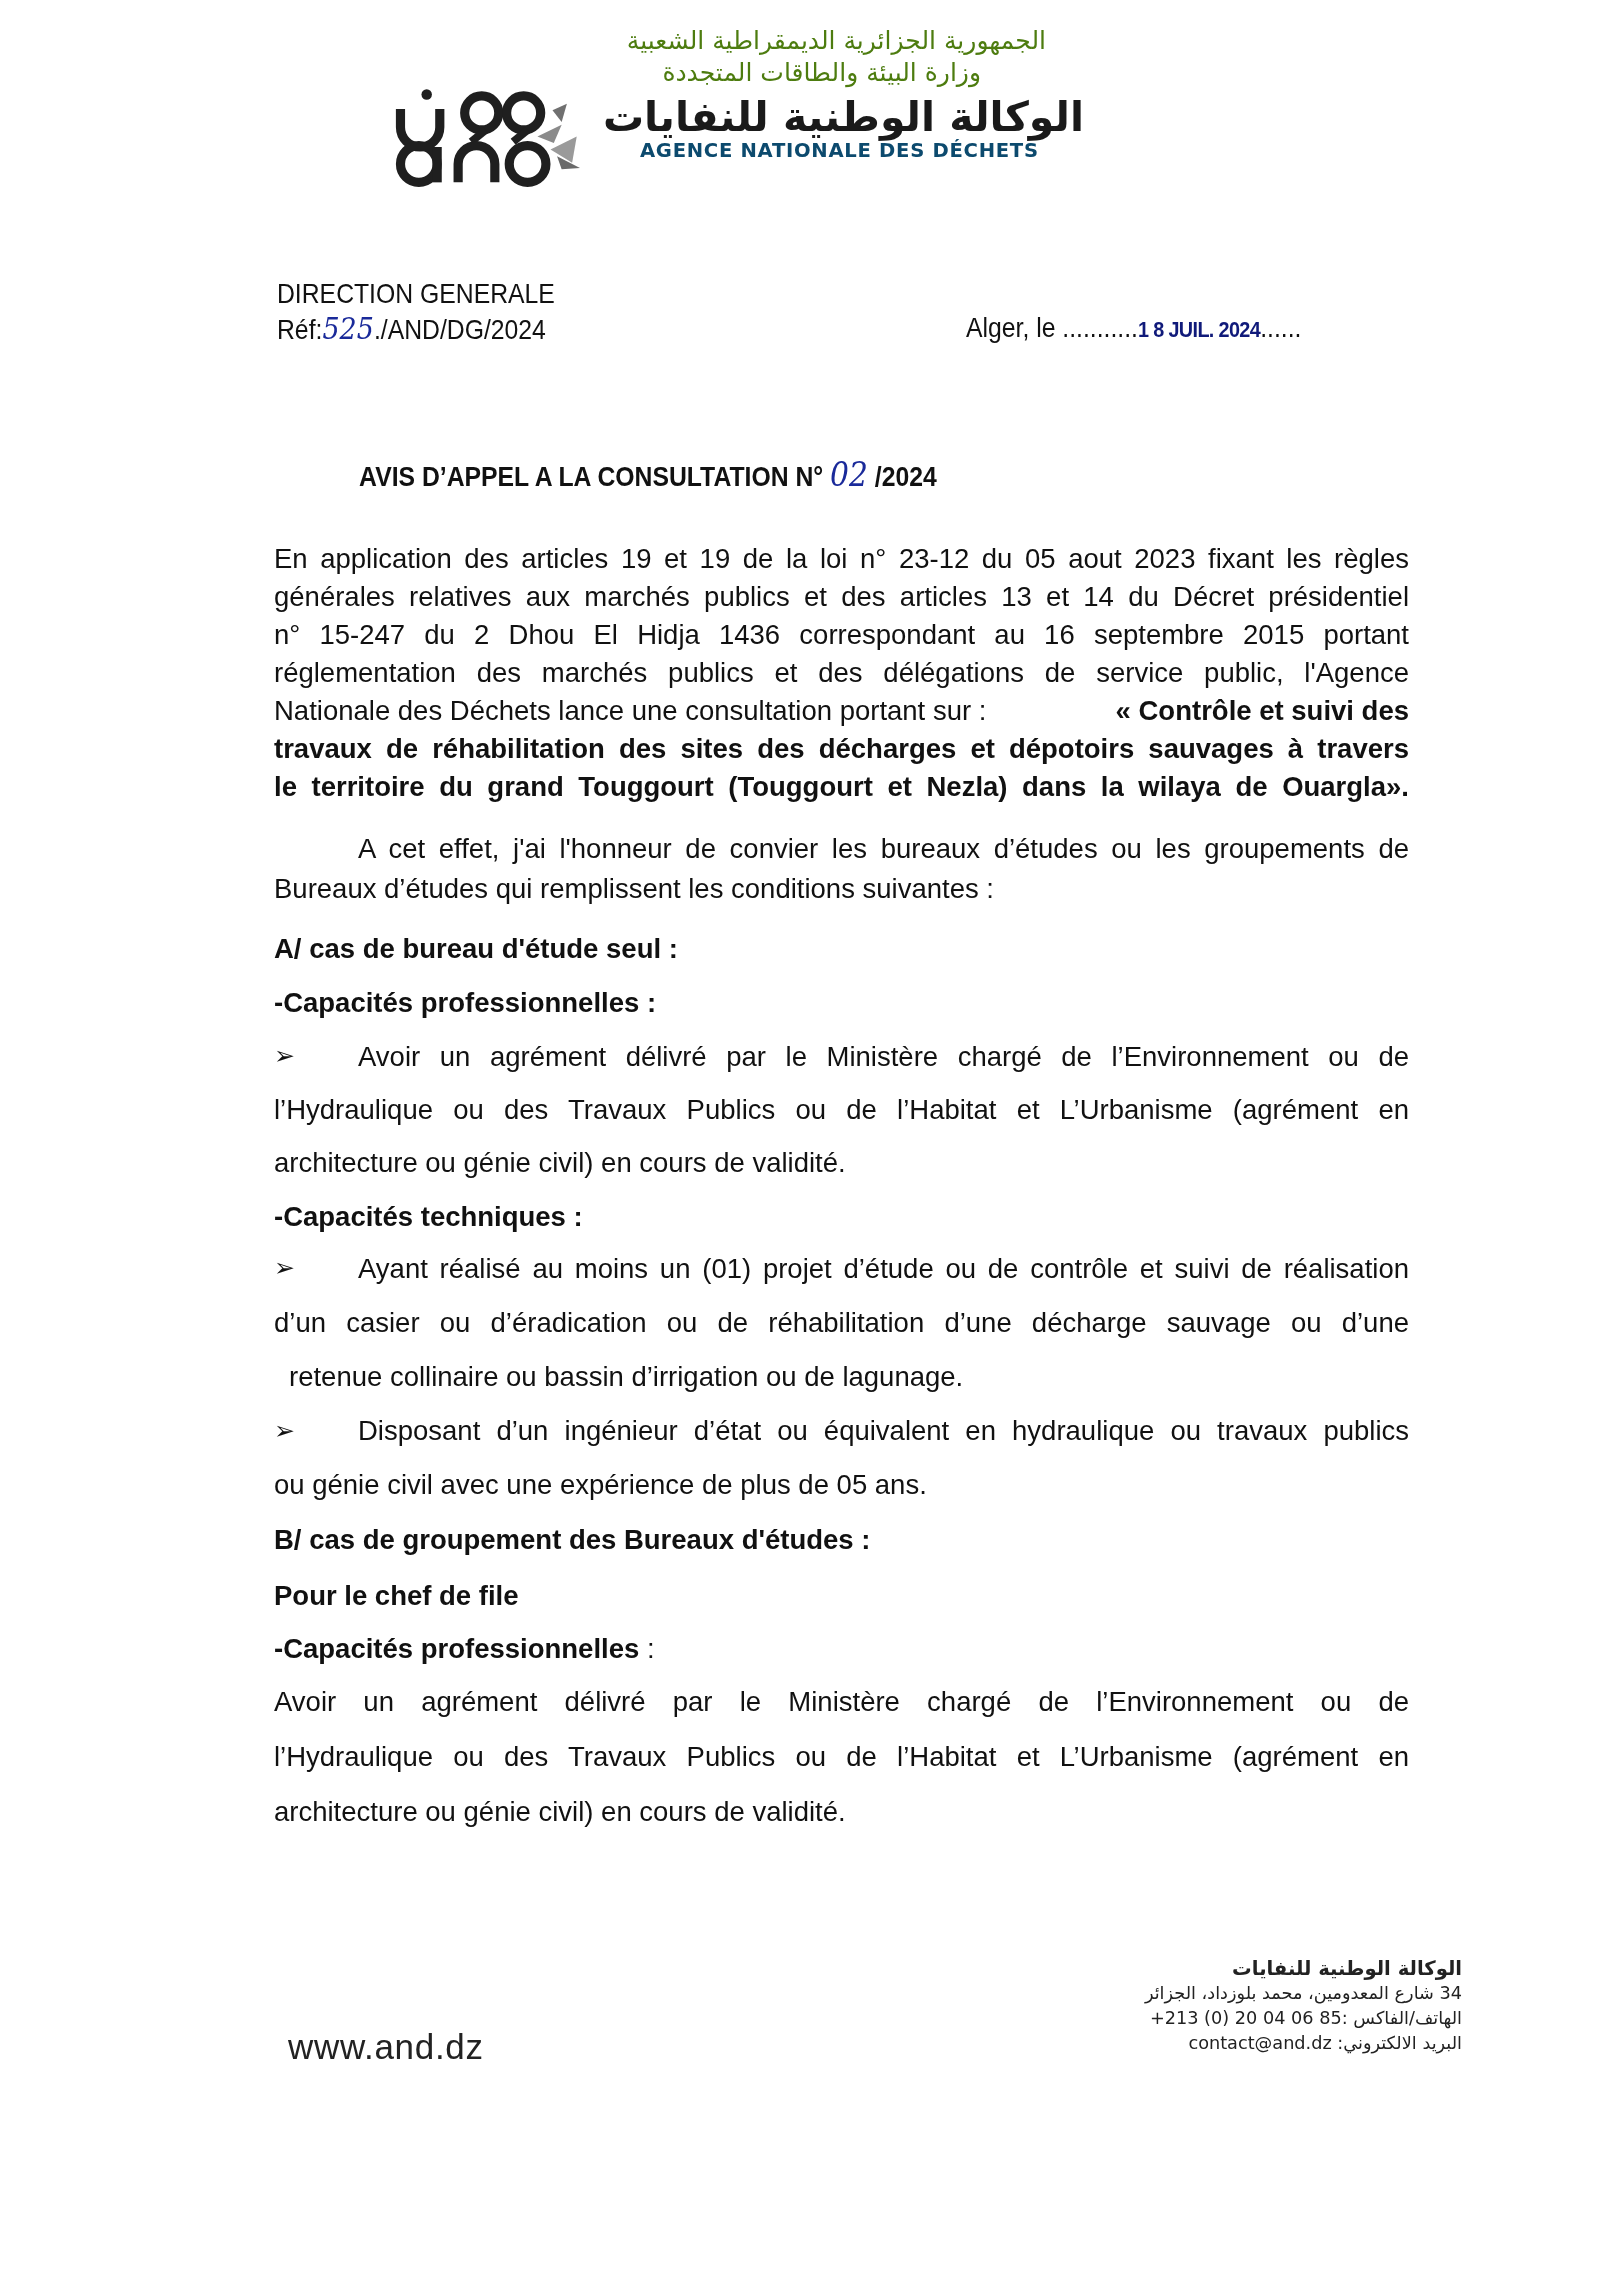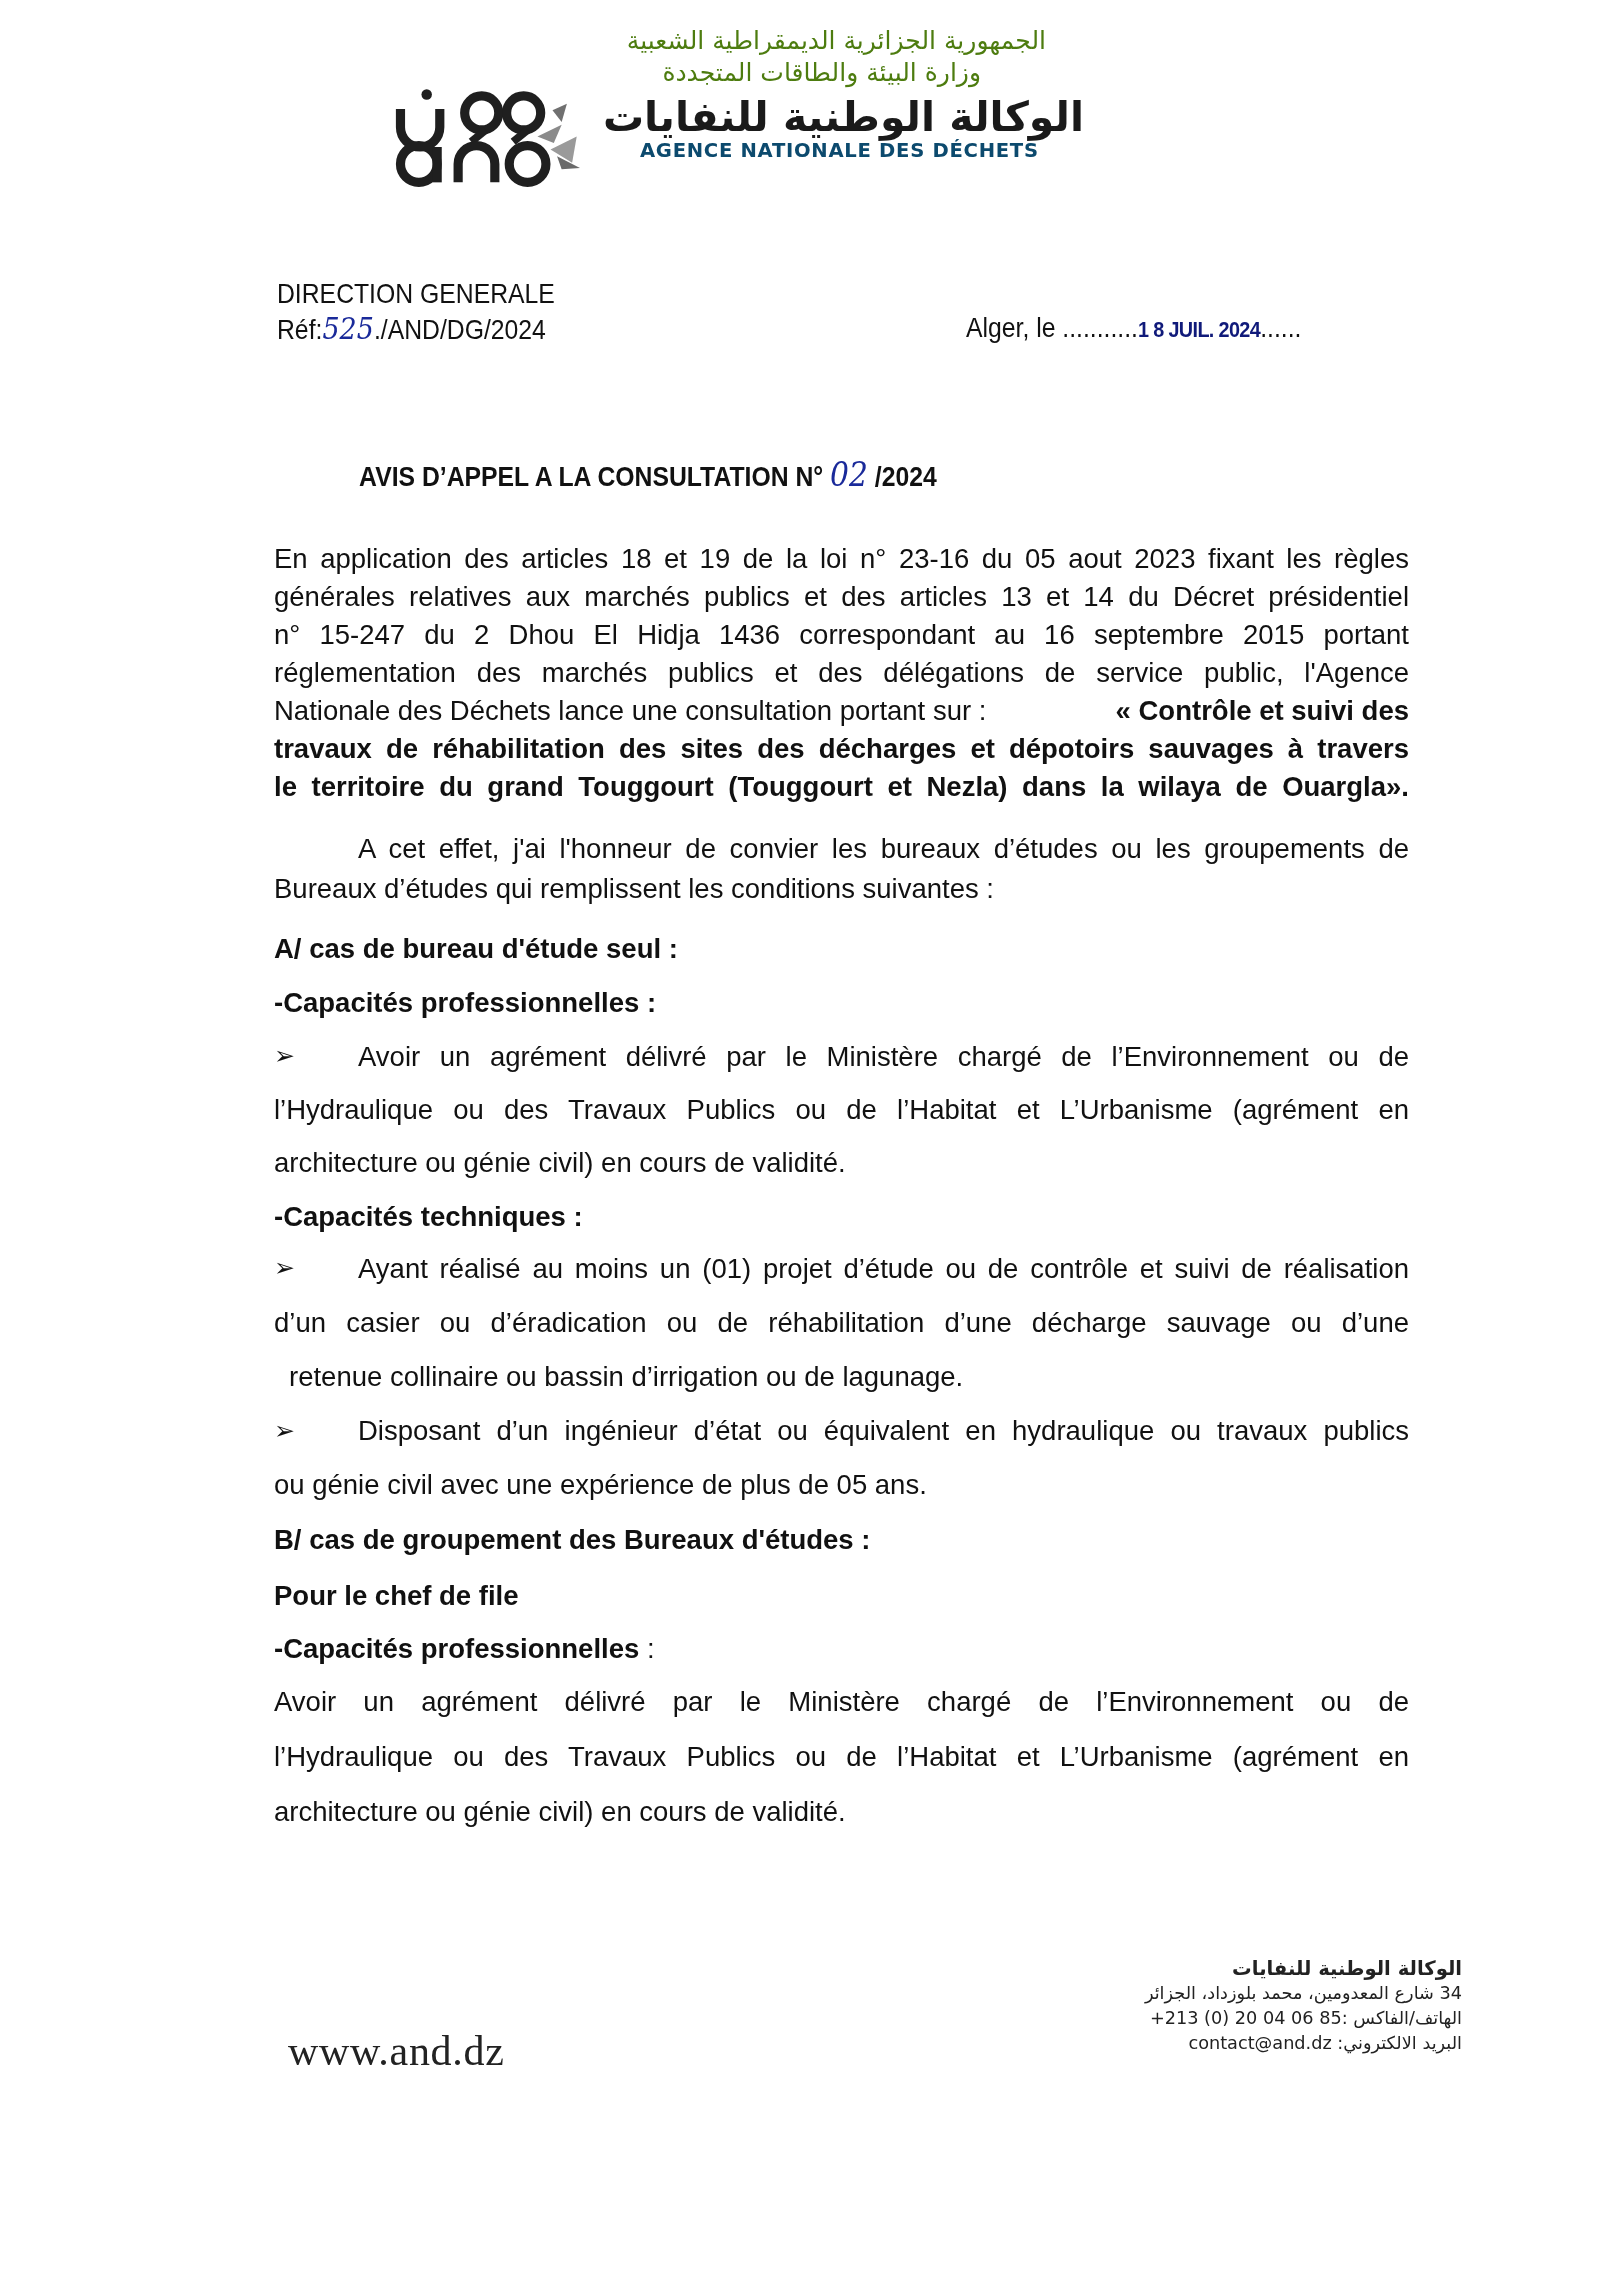--- a/index.html
+++ b/index.html
@@ -17,21 +17,21 @@
   .cond { display: inline-block; transform: scaleX(0.9); transform-origin: left center; }
   .blue { color: #1a2a9a; font-family: "DejaVu Serif", serif; font-style: italic; }
   .stamp { color: #101a7a; font-family: "Liberation Sans Narrow", "Liberation Sans", sans-serif;
            font-weight: bold; font-size: 22px; letter-spacing: -0.7px; }
   .line { position: absolute; left: 274px; width: 1135px; font-size: 27.5px; white-space: nowrap; }
   .line.j { text-align: justify; text-align-last: justify; white-space: normal; }
   .b { font-weight: bold; }
   .bullet { position: absolute; left: 274px; font-size: 25px; }
   .footer-ar { font-family: "DejaVu Sans", sans-serif; direction: rtl; text-align: right;
                font-size: 17.7px; line-height: 25px; color: #222; white-space: nowrap; }
-  .web { font-family: Liberation Serif, serif; font-size: 42px; color: #222; letter-spacing: 0.7px; }
+  .web { font-family: Liberation Sans, sans-serif; font-size: 35px; color: #222; letter-spacing: 0.7px; }
 </style>
 </head>
 <body>
 
 <div class="abs ar ar-small" style="right:576px; top:26px;">الجمهورية الجزائرية الديمقراطية الشعبية</div>
 <div class="abs ar ar-small" style="right:641px; top:58px;">وزارة البيئة والطاقات المتجددة</div>
 
 <div class="abs" style="left:390px; top:84px; width:190px; height:105px;">
   <svg width="190" height="105" viewBox="0 0 290 160">
 
@@ -74,21 +74,21 @@
 
 <div class="abs txt b" style="left:0; width:1296px; top:458px; text-align:center;">
   <span class="cond" style="transform-origin:center center;">
     <span>AVIS D’APPEL A LA CONSULTATION N°</span>
     <span class="blue" style="font-weight:normal; font-size:33px;">02</span>
     <span>/2024</span>
   </span>
 </div>
 
 <div>
-  <div class="line j" style="top:543px;">En application des articles 18 et 19 de la loi n° 23-16 du 05 aout 2023 fixant les règles</div>
+  <div class="line j" style="top:543px;">En application des articles 19 et 19 de la loi n° 23-12 du 05 aout 2023 fixant les règles</div>
   <div class="line j" style="top:581px;">générales relatives aux marchés publics et des articles 13 et 14 du Décret présidentiel</div>
   <div class="line j" style="top:619px;">n° 15-247 du 2 Dhou El Hidja 1436 correspondant au 16 septembre 2015 portant</div>
   <div class="line j" style="top:657px;">réglementation des marchés publics et des délégations de service public, l'Agence</div>
   <div class="line" style="top:695px; display:flex; justify-content:space-between;">
     <span>Nationale des Déchets lance une consultation portant sur :</span>
     <span class="b">« Contrôle et suivi des</span>
   </div>
   <div class="line j b" style="top:733px;">travaux de réhabilitation des sites des décharges et dépotoirs sauvages à travers</div>
   <div class="line j b" style="top:771px;">le territoire du grand Touggourt (Touggourt et Nezla) dans la wilaya de Ouargla».</div>
 </div>

